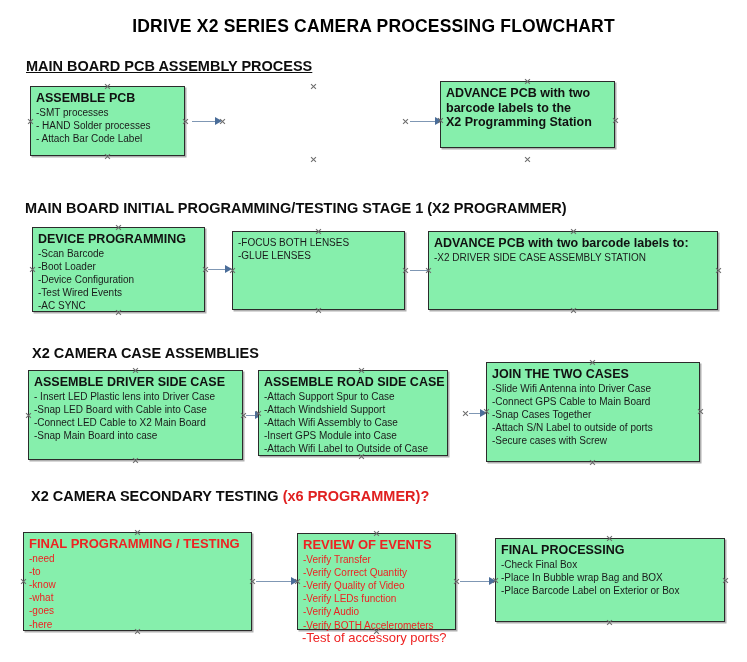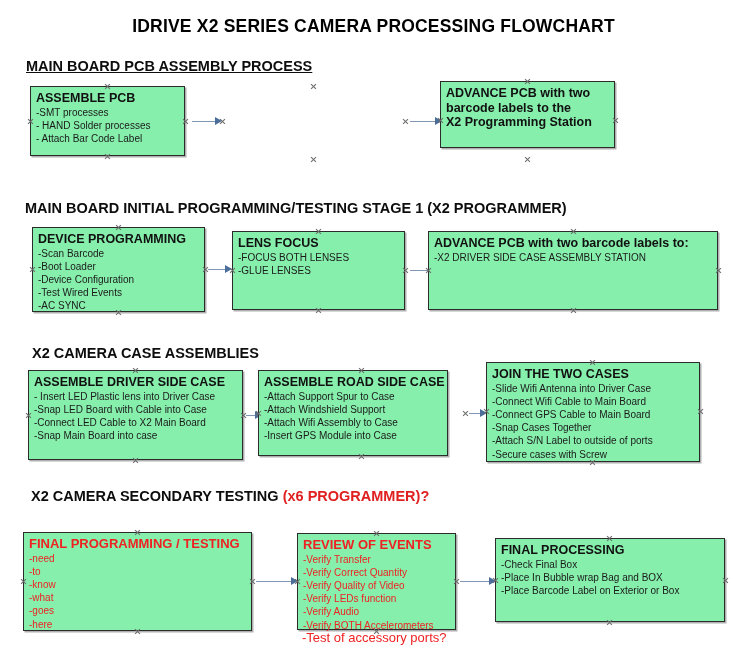--- a/index.html
+++ b/index.html
@@ -179,21 +179,20 @@
   <div class="xmark" style="left:115px; top:309px;"></div>
   <div class="xmark" style="left:29px; top:266px;"></div>
   <div class="xmark" style="left:202px; top:266px;"></div>
 
   <div class="arrow" style="left:208px; top:265px; width:24px;">
     <div class="shaft"></div>
     <div class="head"></div>
   </div>
 
   <div class="box" style="left:232px; top:231px; width:173px; height:79px;">
-    <div class="bx-title">LENS FOCUS</div>
     <div class="bx-line">-FOCUS BOTH LENSES</div>
     <div class="bx-line">-GLUE LENSES</div>
   </div>
   <div class="xmark" style="left:315px; top:228px;"></div>
   <div class="xmark" style="left:315px; top:307px;"></div>
   <div class="xmark" style="left:229px; top:267px;"></div>
   <div class="xmark" style="left:402px; top:267px;"></div>
 
   <div class="arrow" style="left:410px; top:266px; width:28px;">
     <div class="shaft"></div>
@@ -229,35 +228,35 @@
     <div class="shaft"></div>
     <div class="head"></div>
   </div>
 
   <div class="box" style="left:258px; top:370px; width:190px; height:86px;">
     <div class="bx-title">ASSEMBLE ROAD SIDE CASE</div>
     <div class="bx-line">-Attach Support Spur to Case</div>
     <div class="bx-line">-Attach Windshield Support</div>
     <div class="bx-line">-Attach Wifi Assembly to Case</div>
     <div class="bx-line">-Insert GPS Module into Case</div>
+    <div class="bx-line">-Attach Wifi Label to Outside of Case</div>
   </div>
   <div class="xmark" style="left:358px; top:367px;"></div>
   <div class="xmark" style="left:358px; top:453px;"></div>
   <div class="xmark" style="left:255px; top:410px;"></div>
   <div class="xmark" style="left:462px; top:410px;"></div>
 
   <div class="arrow" style="left:469px; top:409px; width:18px;">
     <div class="shaft"></div>
     <div class="head"></div>
   </div>
 
   <div class="box" style="left:486px; top:362px; width:214px; height:100px;">
     <div class="bx-title">JOIN THE TWO CASES</div>
     <div class="bx-line">-Slide Wifi Antenna into Driver Case</div>
-    <div class="bx-line">-Connect Wifi Cable to Main Board</div>
     <div class="bx-line">-Connect GPS Cable to Main Board</div>
     <div class="bx-line">-Snap Cases Together</div>
     <div class="bx-line">-Attach S/N Label to outside of ports</div>
     <div class="bx-line">-Secure cases with Screw</div>
   </div>
   <div class="xmark" style="left:589px; top:359px;"></div>
   <div class="xmark" style="left:589px; top:459px;"></div>
   <div class="xmark" style="left:483px; top:408px;"></div>
   <div class="xmark" style="left:697px; top:408px;"></div>
 

